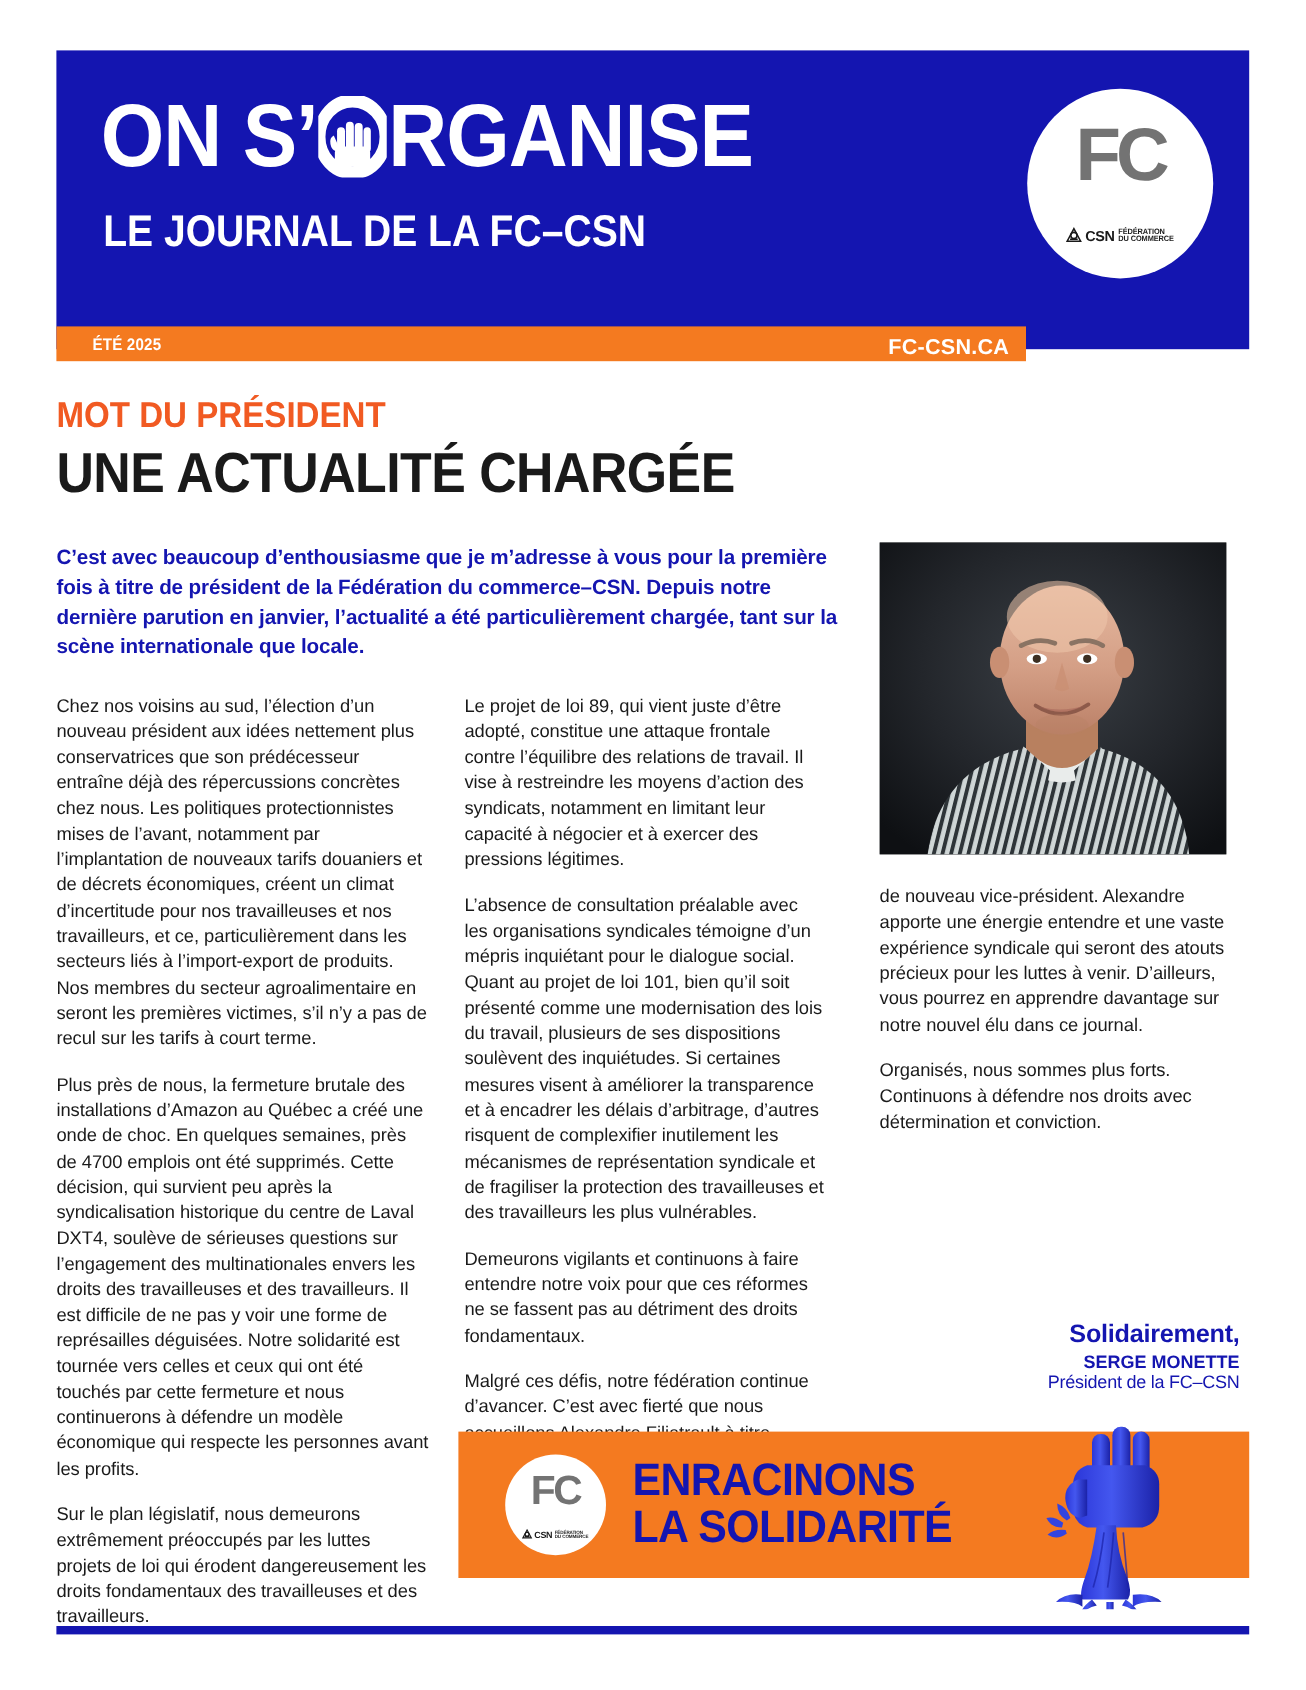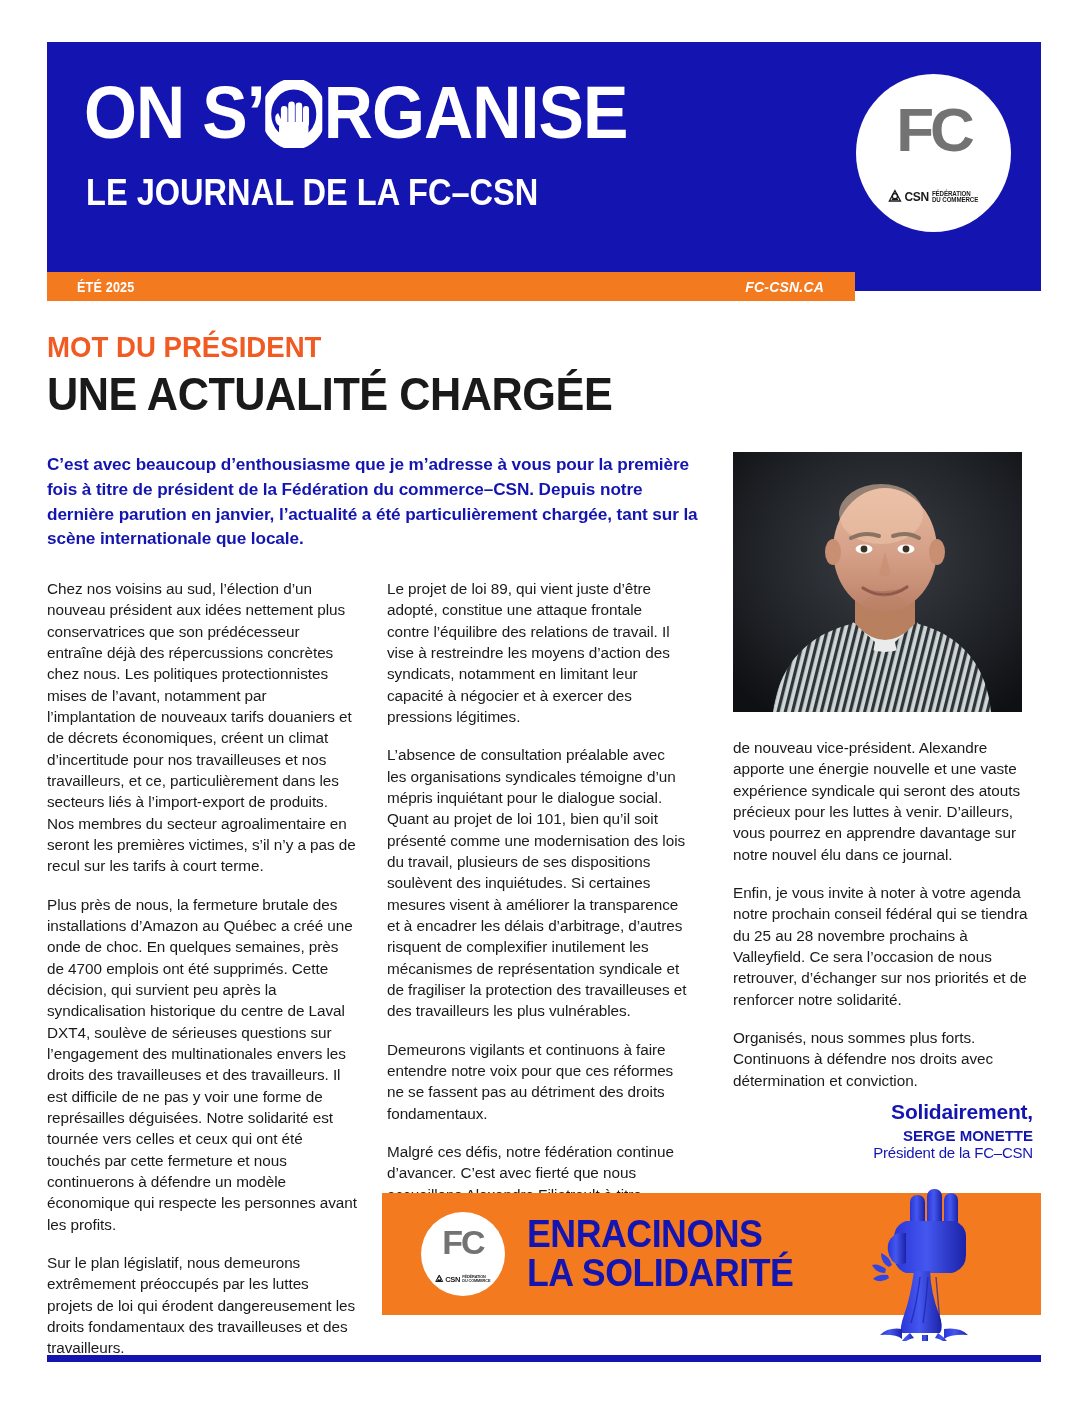--- a/index.html
+++ b/index.html
@@ -115,23 +115,23 @@
     height: 29px;
     background: #f47a20;
   }
   #info-strip .left-label {
     position: absolute; left: 30px; top: 7px;
     font-size: 14px; font-weight: 700; font-stretch: condensed;
     color: #ffffff; letter-spacing: 0.2px;
     transform: scaleX(0.9); transform-origin: left top;
   }
   #info-strip .right-label {
-    position: absolute; right: 31px; top: 7px;
-    font-size: 14px; font-weight: 700; font-stretch: condensed;
-    color: #ffffff; letter-spacing: 0.2px; font-style: italic;
+    position: absolute; right: 14px; top: 7px;
+    font-size: 18px; font-weight: 700; font-stretch: condensed;
+    color: #ffffff; letter-spacing: 0.2px;
   }
 
   
   #kicker {
     position: absolute; left: 47px; top: 332px;
     font-size: 30px; font-weight: 700; font-stretch: condensed;
     color: #f15a22; letter-spacing: 0px; line-height: 1;
     transform: scaleX(0.92); transform-origin: left top;
   }
   #headline {
@@ -357,22 +357,21 @@
 </div>
 
 <div class="col" id="col2">
   <p>Le projet de loi 89, qui vient juste d’être adopté, constitue une attaque frontale contre l’équilibre des relations de travail. Il vise à restreindre les moyens d’action des syndicats, notamment en limitant leur capacité à négocier et à exercer des pressions légitimes.</p>
   <p>L’absence de consultation préalable avec les organisations syndicales témoigne d’un mépris inquiétant pour le dialogue social. Quant au projet de loi 101, bien qu’il soit présenté comme une modernisation des lois du travail, plusieurs de ses dispositions soulèvent des inquiétudes. Si certaines mesures visent à améliorer la transparence et à encadrer les délais d’arbitrage, d’autres risquent de complexifier inutilement les mécanismes de représentation syndicale et de fragiliser la protection des travailleuses et des travailleurs les plus vulnérables.</p>
   <p>Demeurons vigilants et continuons à faire entendre notre voix pour que ces réformes ne se fassent pas au détriment des droits fondamentaux.</p>
   <p>Malgré ces défis, notre fédération continue d’avancer. C’est avec fierté que nous accueillons Alexandre Filiatrault à titre</p>
 </div>
 
 <div class="col" id="col3">
-  <p>de nouveau vice-président. Alexandre apporte une énergie nouvelle et une vaste expérience syndicale qui seront des atouts précieux pour les luttes à venir. D’ailleurs, vous pourrez en apprendre davantage sur notre nouvel élu dans ce journal.</p>
-  <p>Enfin, je vous invite à noter à votre agenda notre prochain conseil fédéral qui se tiendra du 25 au 28 novembre prochains à Valleyfield. Ce sera l’occasion de nous retrouver, d’échanger sur nos priorités et de renforcer notre solidarité.</p>
+  <p>de nouveau vice-président. Alexandre apporte une énergie entendre et une vaste expérience syndicale qui seront des atouts précieux pour les luttes à venir. D’ailleurs, vous pourrez en apprendre davantage sur notre nouvel élu dans ce journal.</p>
   <p>Organisés, nous sommes plus forts. Continuons à défendre nos droits avec détermination et conviction.</p>
 </div>
 
 <div id="signoff">
   <span class="sign-sol">Solidairement,</span>
   <span class="sign-name">SERGE MONETTE</span>
   <span class="sign-role">Président de la FC–CSN</span>
 </div>
 
 <div id="promo-banner">

